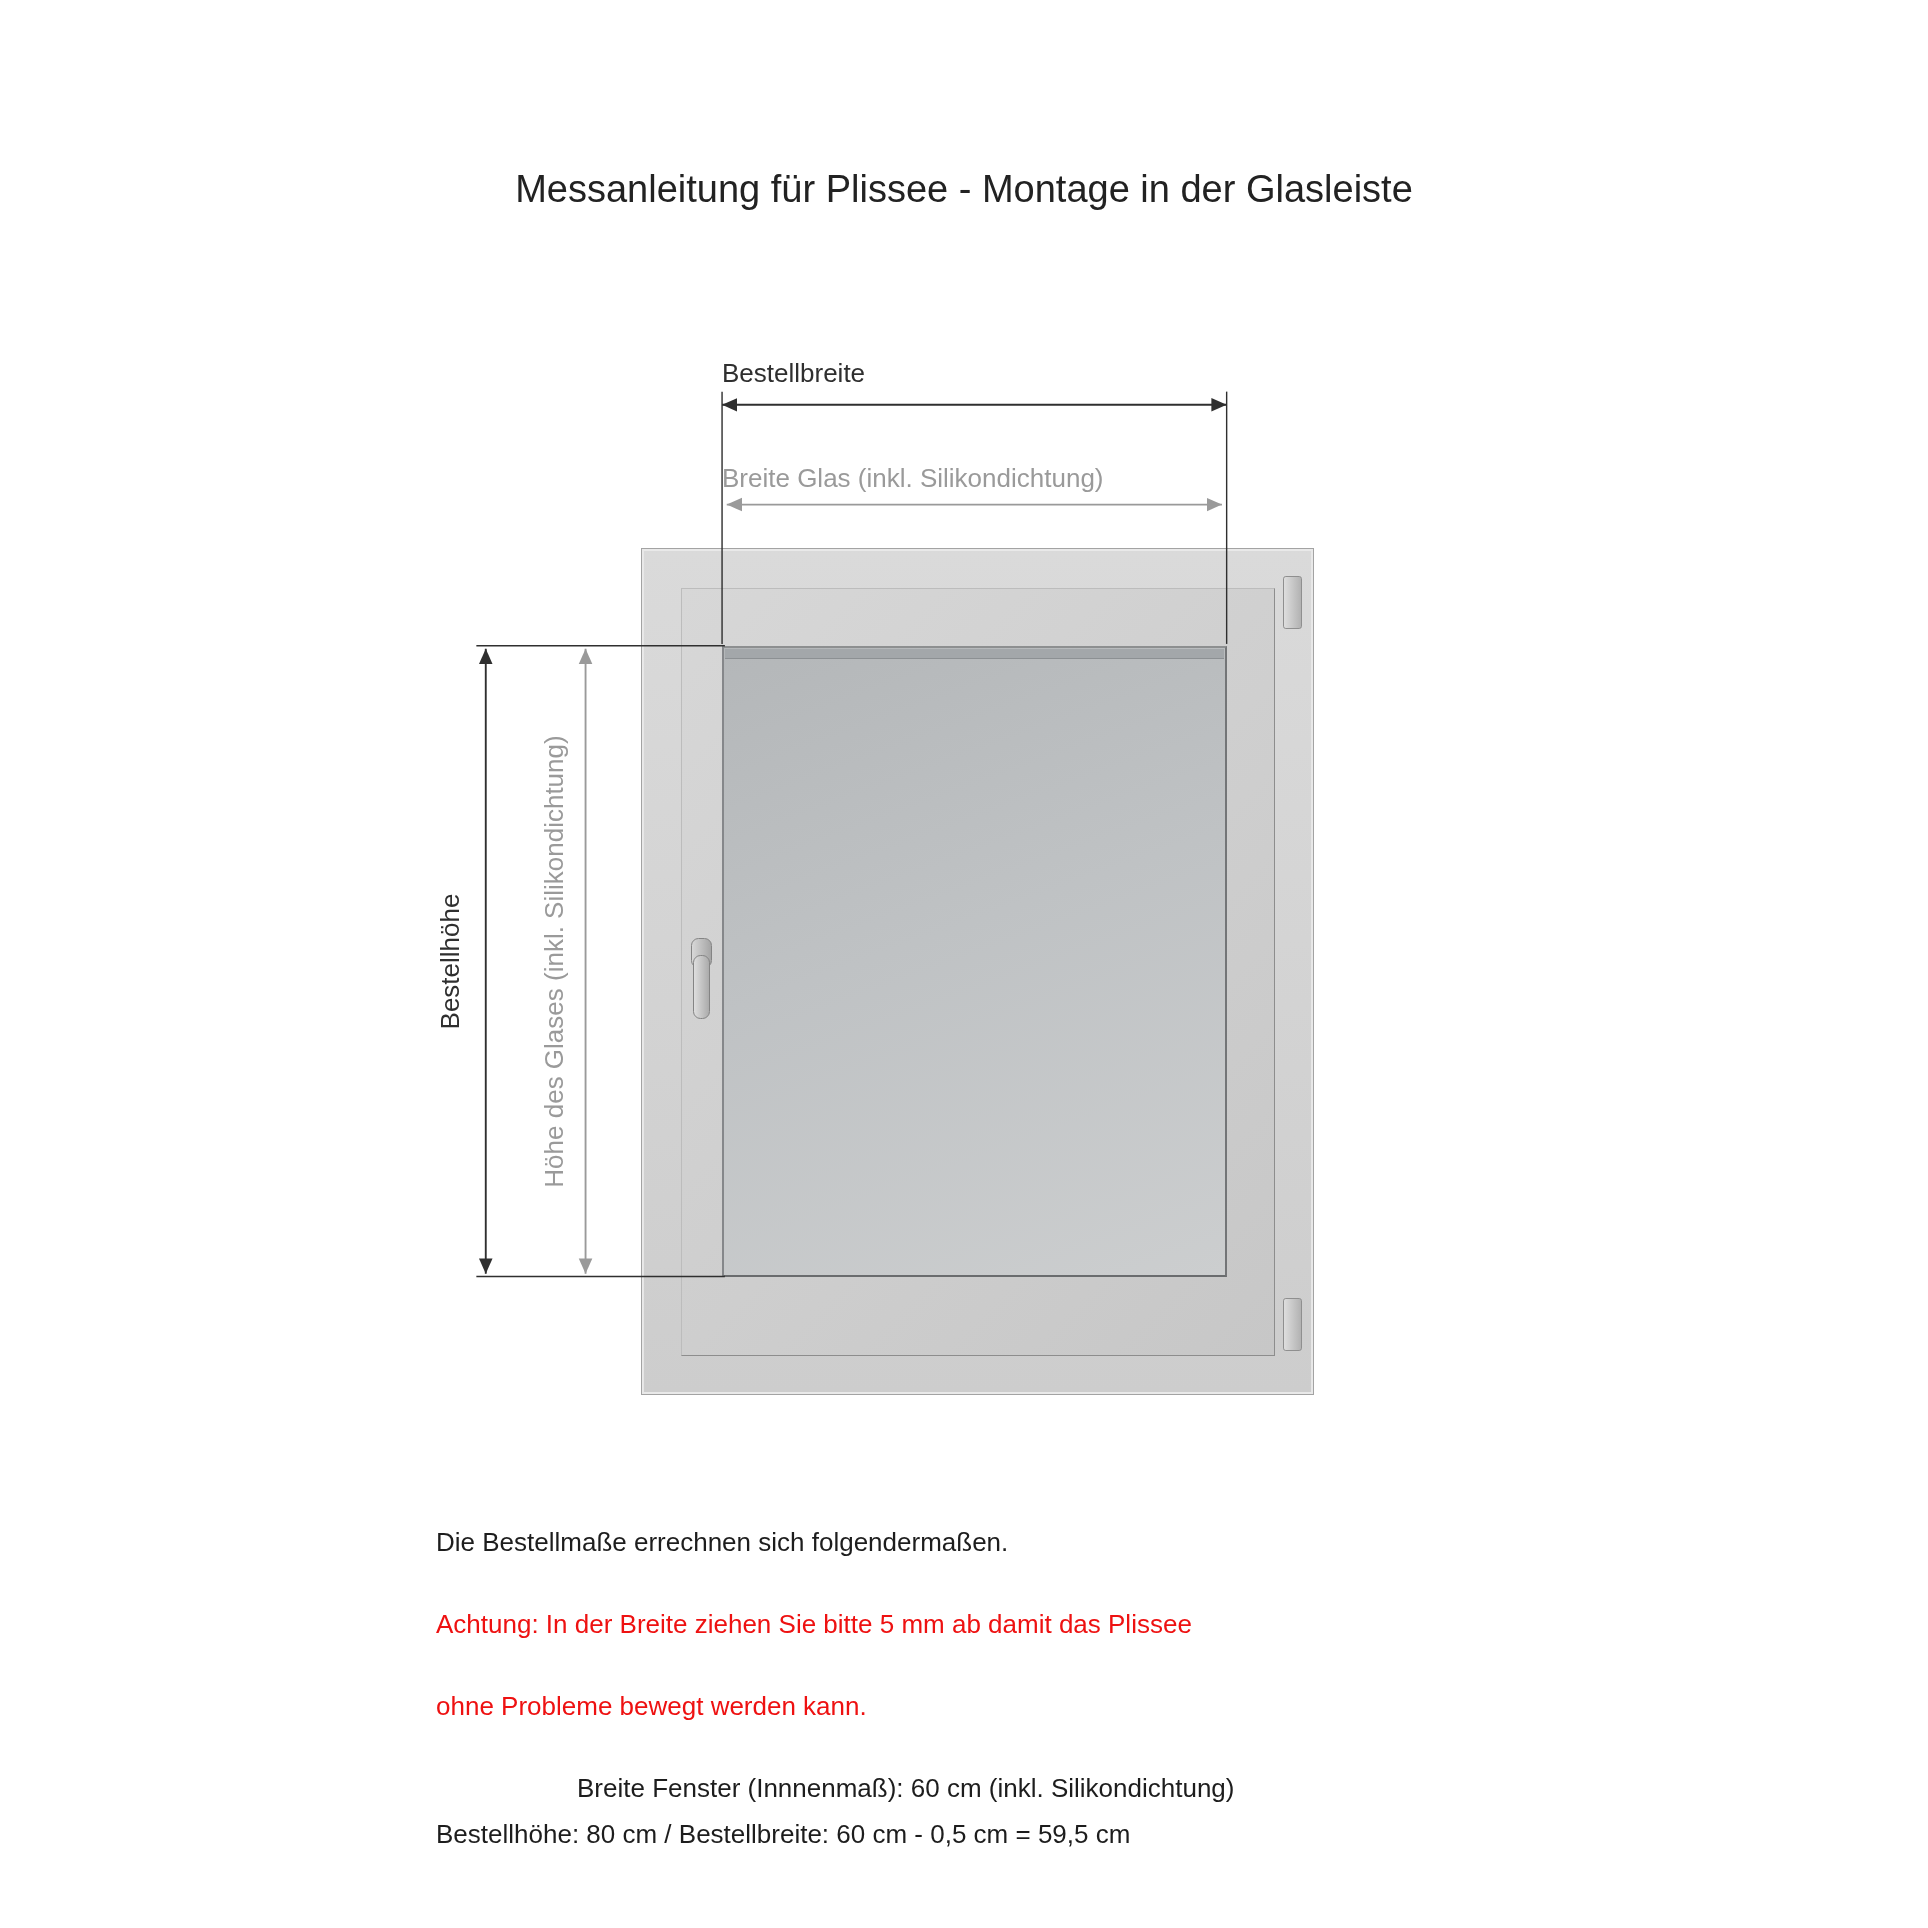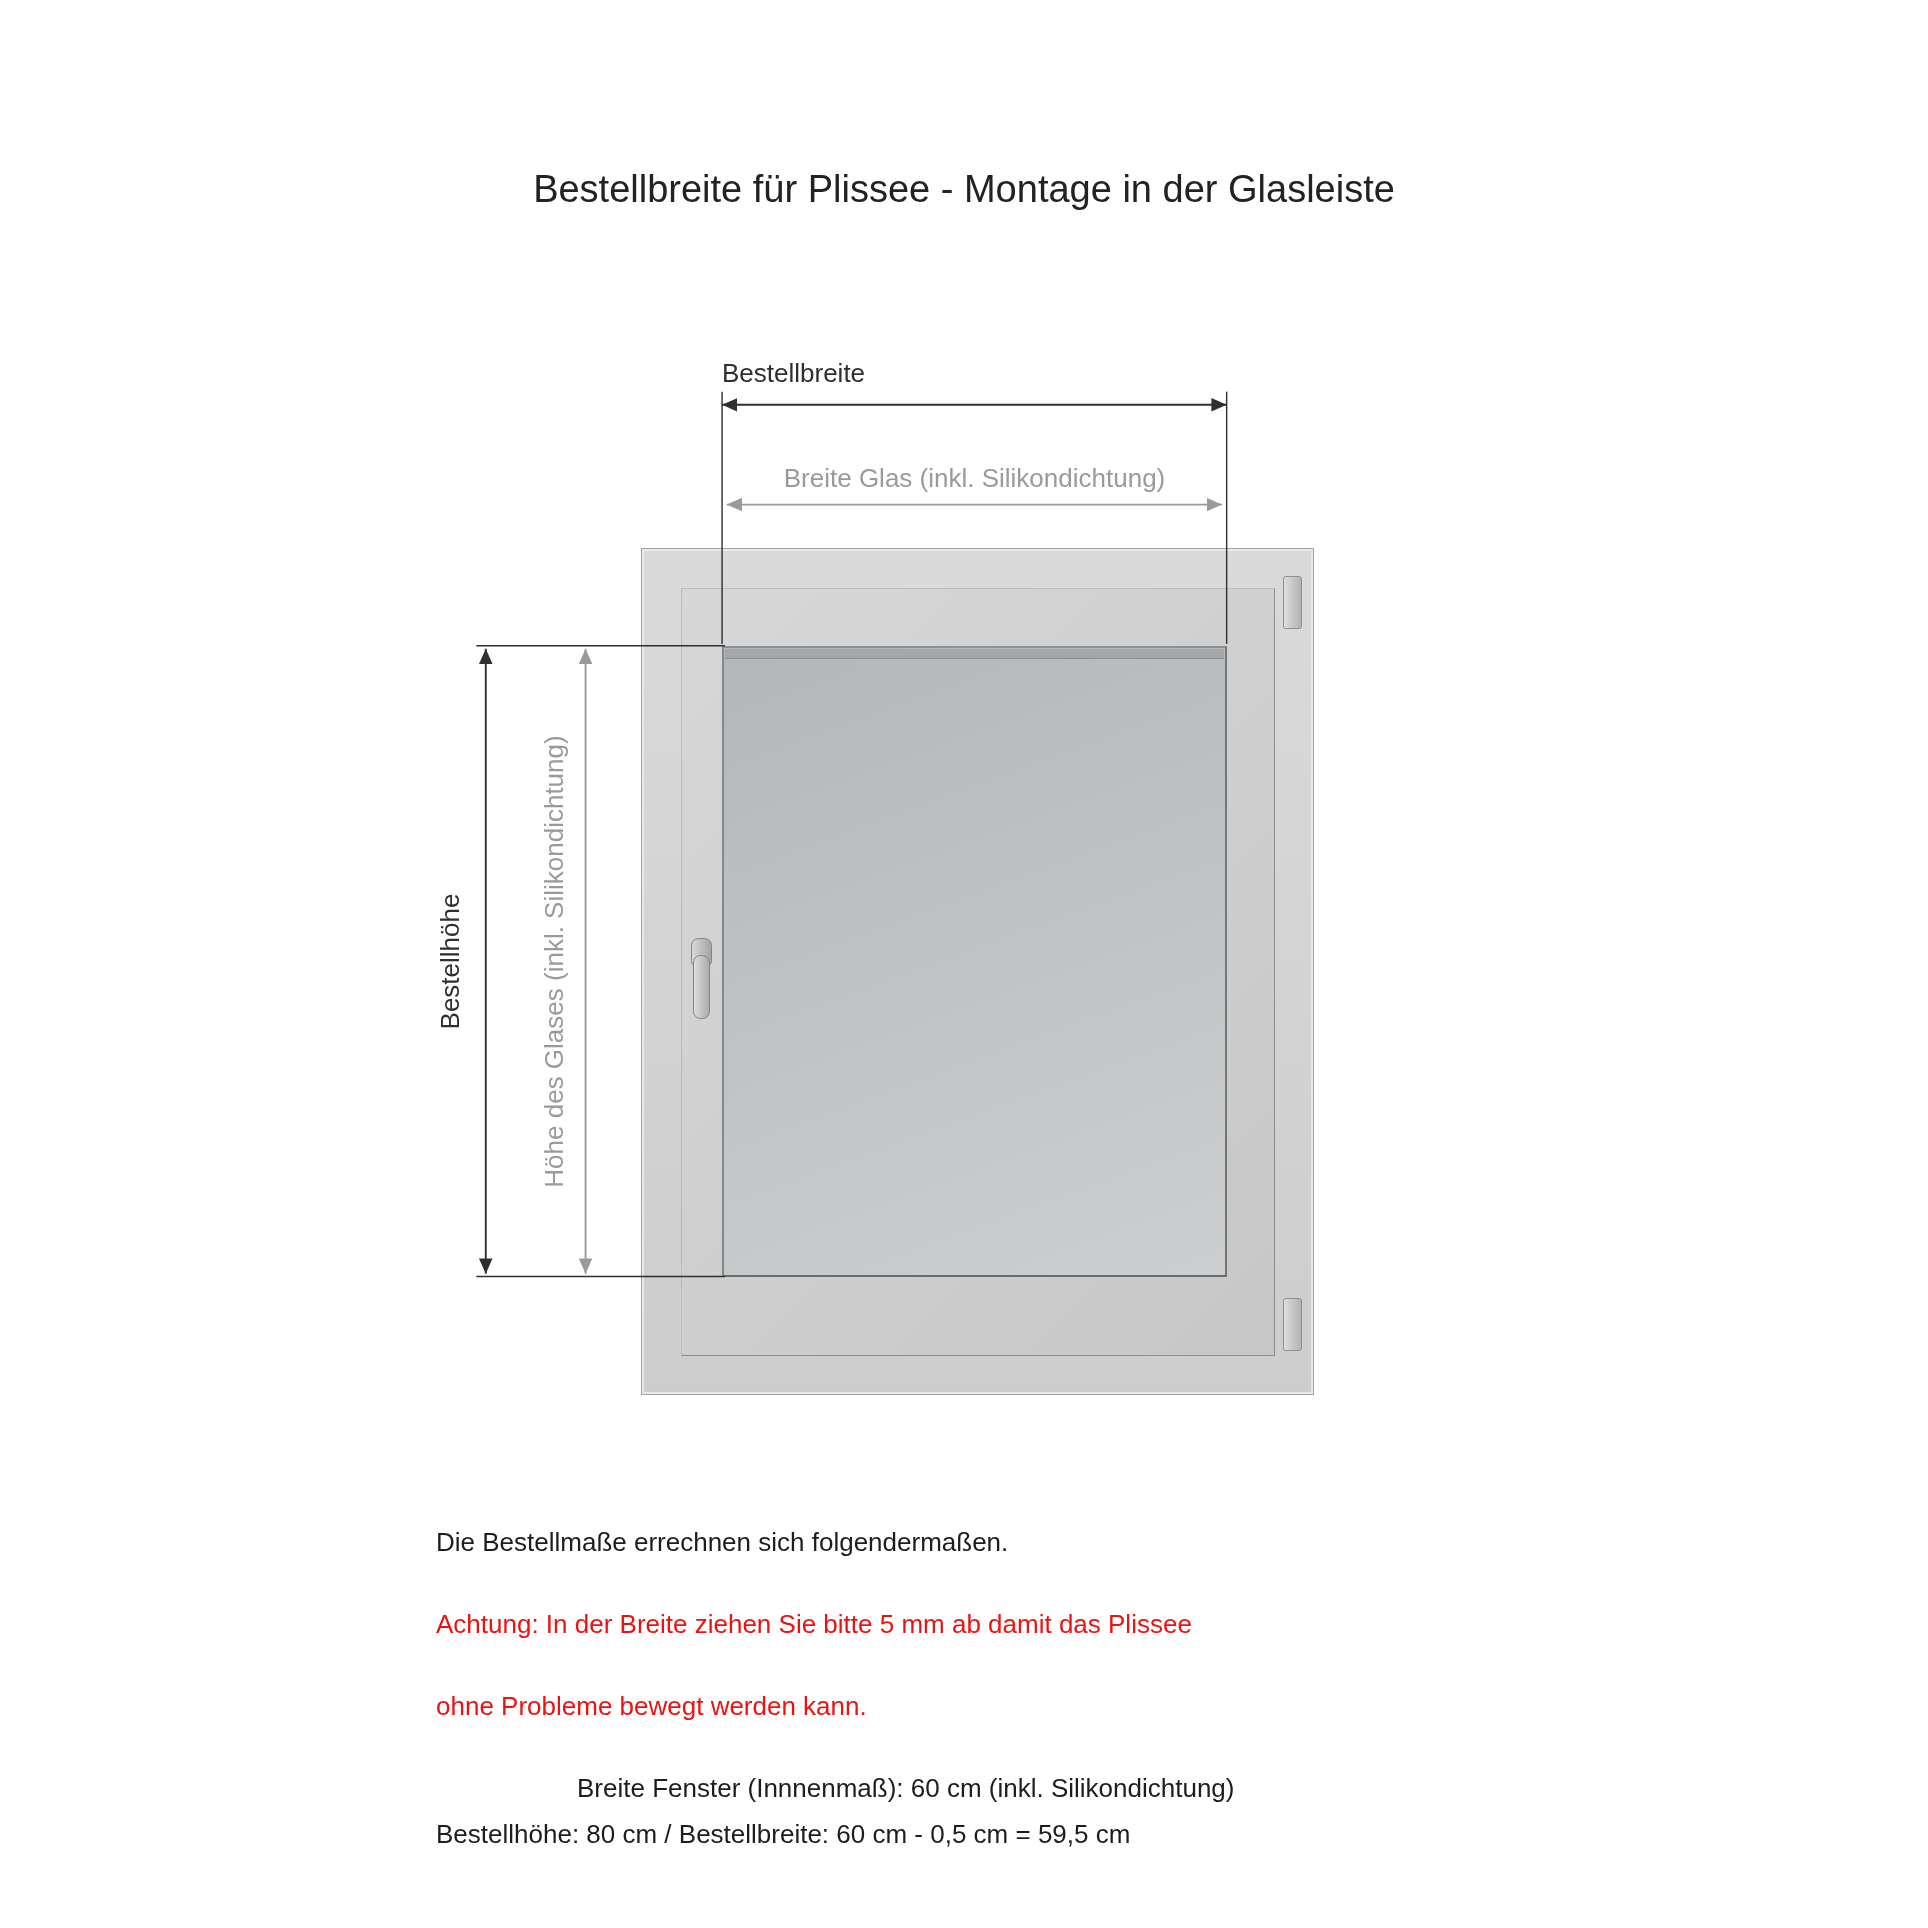--- a/index.html
+++ b/index.html
@@ -70,21 +70,21 @@
   .ext-line{stroke:var(--dim1);stroke-width:1.5;}
   .dim-line{stroke-width:2;fill:none;}
   .dim-line.primary{stroke:var(--dim1);}
   .dim-line.secondary{stroke:var(--dim2);}
   #arr1 path{fill:var(--dim1);}
   #arr2 path{fill:var(--dim2);}
 
   .dim-label{font-size:26px;color:var(--dim1);white-space:nowrap;}
   .dim-label.secondary{color:var(--dim2);}
   .label-order-width{left:722px;top:358px;width:505px;}
-  .label-glass-width{left:722px;top:463px;width:505px;text-align:center;}
+  .label-glass-width{left:722px;top:463px;width:505px;text-align:left;}
   .label-order-height{
     left:435px;top:1277px;width:631px;text-align:center;
     transform:rotate(-90deg);transform-origin:0 0;
   }
   .label-glass-height{
     left:539px;top:1277px;width:631px;text-align:center;
     transform:rotate(-90deg);transform-origin:0 0;
   }
 
   
@@ -92,21 +92,21 @@
     left:436px;top:1519px;width:1318px;
     font-size:26px;line-height:46px;color:#1d1d1d;
   }
   .instructions .warn{color:var(--warning);margin-top:36px;}
   .instructions .spacer{height:36px;}
   .instructions .indent{padding-left:141px;}
 </style>
 </head>
 <body>
 
-<div class="abs page-title">Bestellbreite für Plissee - Montage in der Glasleiste</div>
+<div class="abs page-title">Messanleitung für Plissee - Montage in der Glasleiste</div>
 
 <div class="abs win-frame"></div>
 <div class="abs win-sash"></div>
 <div class="abs win-glass"></div>
 <div class="abs glass-bead-top"></div>
 <div class="abs handle">
   <div class="handle-pivot"></div>
   <div class="handle-lever"></div>
 </div>
 <div class="abs hinge hinge-top"></div>

